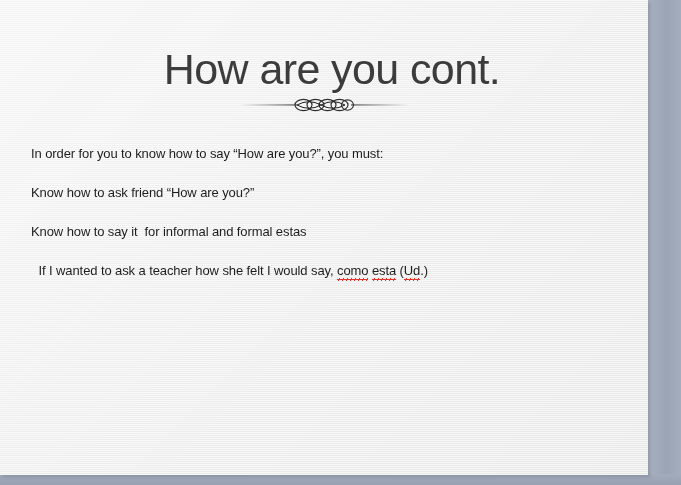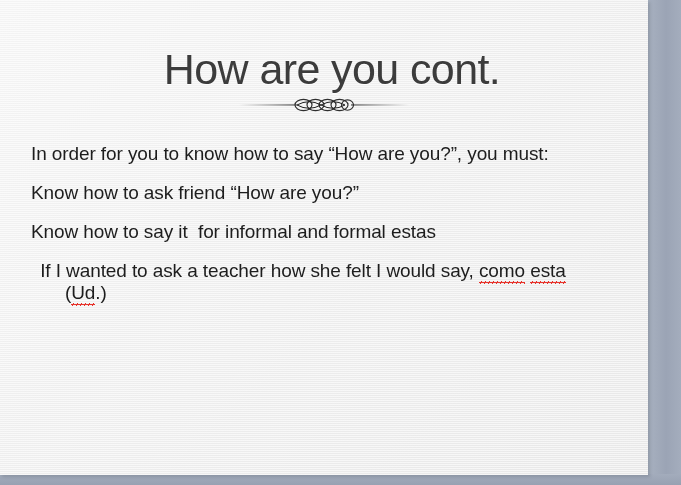--- a/index.html
+++ b/index.html
@@ -103,21 +103,21 @@
   
   #body-block {
     position: absolute;
     left: 31px;
     top: 143px;
     width: 560px;
   }
   .body-para {
     margin: 0 0 17px 0;
     font-family: "Liberation Sans", sans-serif;
-    font-size: 19px;
+    font-size: 13px;
     font-weight: 400;
     color: #1d1d1d;
     line-height: 22px;
     padding-left: 30px;
     text-indent: -30px;
     letter-spacing: -0.1px;
     white-space: pre-wrap;
   }
   .body-para.last-para {
     padding-left: 34px;

